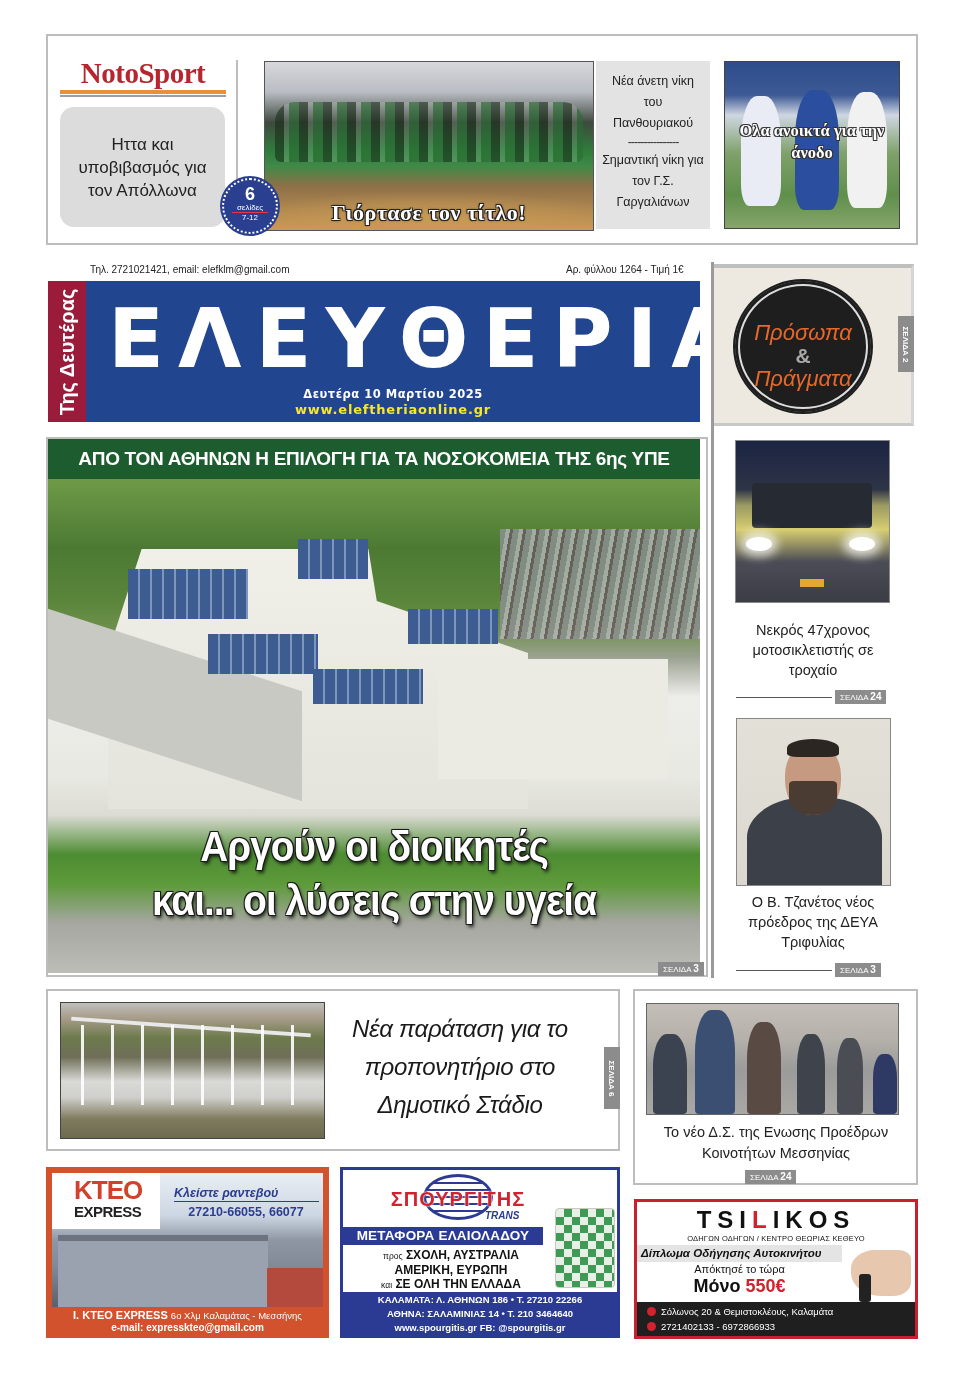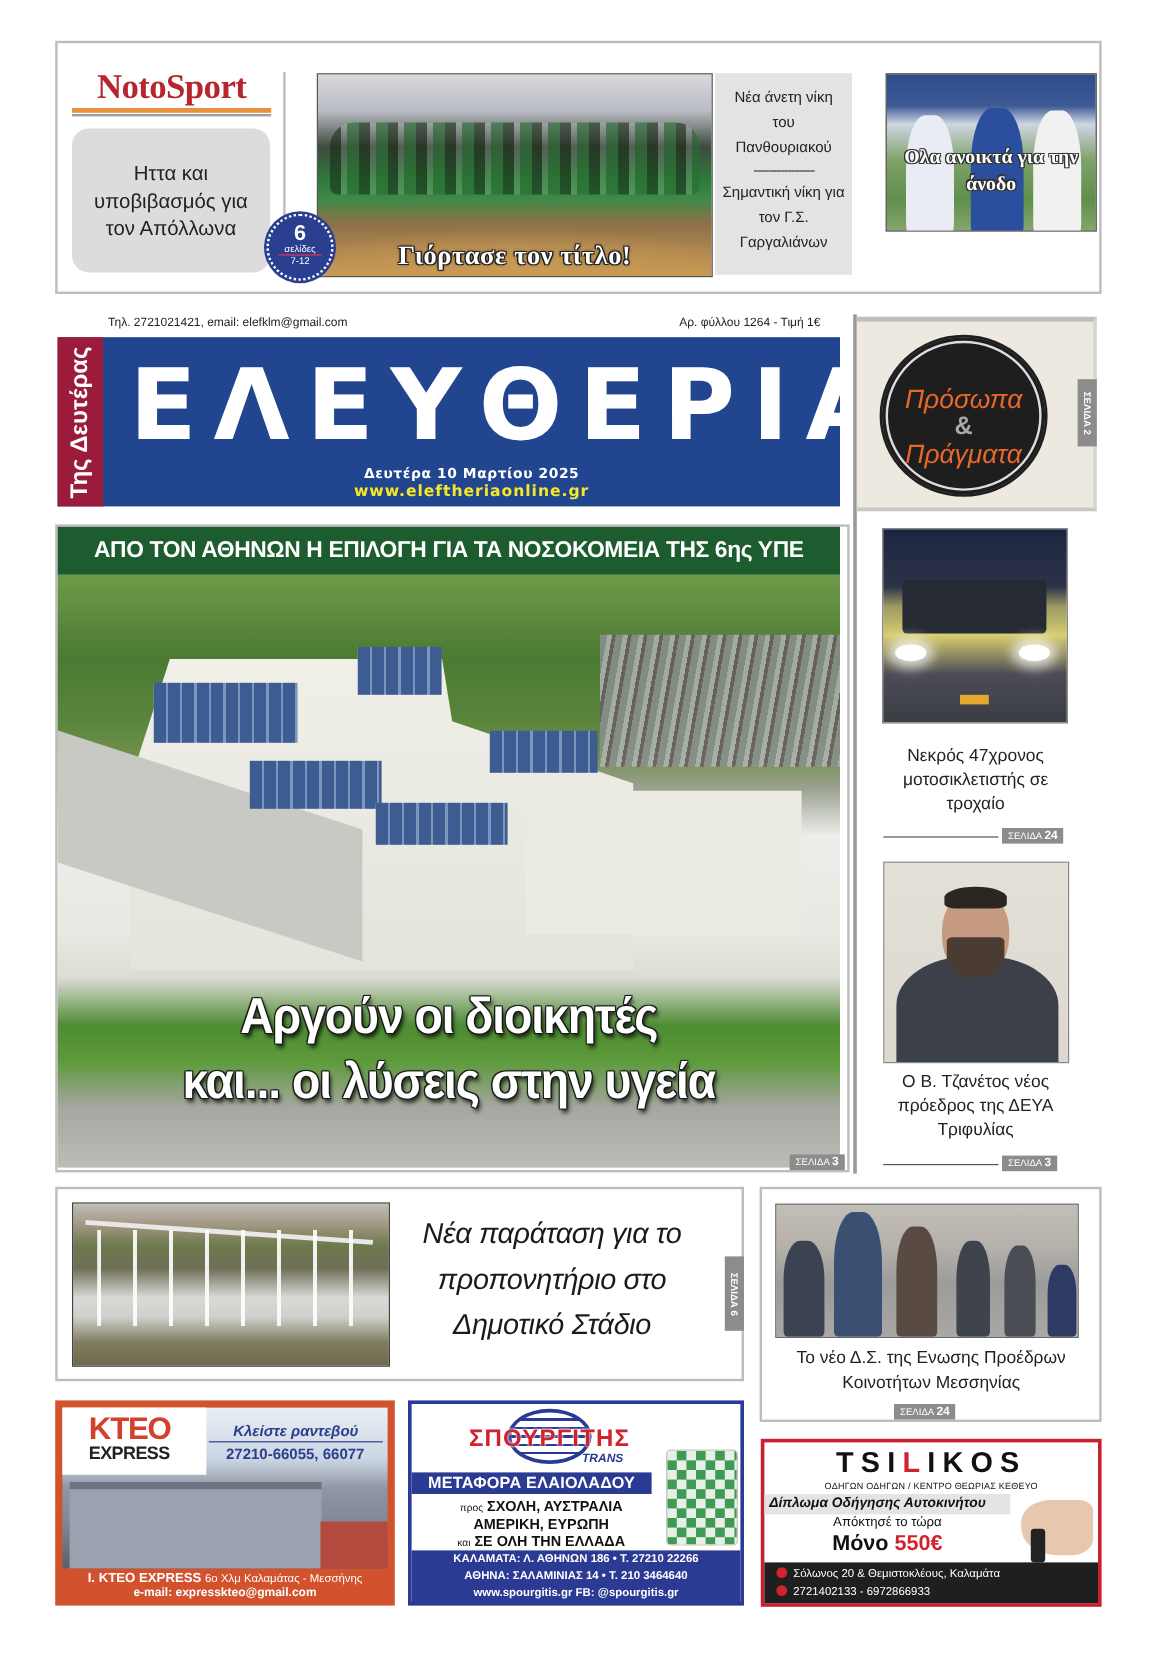--- a/index.html
+++ b/index.html
@@ -27,22 +27,22 @@
   .photo-title .overlay-text { position: absolute; left: 0; right: 0; bottom: 4px; text-align: center; font-family: "Liberation Serif", serif; font-weight: bold; font-size: 22px; color: #fff;
     text-shadow: -1px -1px 0 #222, 1px -1px 0 #222, -1px 1px 0 #222, 1px 1px 0 #222, 0 0 3px #000; letter-spacing: .5px; }
   .pages-badge { left: 222px; top: 178px; width: 56px; height: 56px; border-radius: 50%; background: #2a3f8f;
     border: 2px dotted #ffffff; color: #fff; text-align: center; box-shadow: 0 0 0 2px #2a3f8f; }
   .pages-badge .num { display: block; font-size: 18px; font-weight: bold; line-height: 18px; margin-top: 5px; }
   .pages-badge .lbl { display: block; font-size: 8px; line-height: 9px; border-bottom: 1px solid #e2384b; margin: 0 8px; }
   .pages-badge .rng { display: block; font-size: 8px; line-height: 10px; }
 
   .news-box { left: 596px; top: 61px; width: 114px; height: 168px; background: #e3e3e3; text-align: center; font-size: 12.5px; line-height: 21px; color: #222; padding-top: 10px; }
   .news-box .dash { display: block; color: #333; letter-spacing: -1px; line-height: 16px; overflow: hidden; white-space: nowrap; }
-  .photo-football { left: 724px; top: 61px; width: 176px; height: 132px; border: 1px solid #444;
-    background: linear-gradient(180deg, #2c4c8a 0%, #3d5a95 20%, #cfd6e2 32%, #7fa16a 55%, #5f8f4b 80%, #86a56c 100%); margin-left: 14px; }
+  .photo-football { left: 724px; top: 61px; width: 176px; height: 168px; border: 1px solid #444;
+    background: linear-gradient(180deg, #2c4c8a 0%, #3d5a95 20%, #cfd6e2 32%, #7fa16a 55%, #5f8f4b 80%, #86a56c 100%); }
   .photo-football .player { position: absolute; border-radius: 40% 40% 20% 20%; }
   .photo-football .overlay-text { position: absolute; left: 0; right: 0; top: 58px; text-align: center; font-family: "Liberation Serif", serif; font-weight: bold; font-size: 16.5px; line-height: 22px; color: #fff;
     text-shadow: -1px -1px 0 #333, 1px -1px 0 #333, -1px 1px 0 #333, 1px 1px 0 #333; }
 
   
   .contact-line { left: 90px; top: 264px; font-size: 10px; color: #222; }
   .issue-line { left: 566px; top: 264px; font-size: 10px; color: #222; }
   .masthead { left: 48px; top: 281px; width: 652px; height: 141px; background: #22458f; }
   .masthead .edition-tab { position: absolute; left: 0; top: 0; width: 38px; height: 141px; background: #9b1c3a; }
   .masthead .edition-tab span { position: absolute; left: 50%; top: 50%; transform: translate(-50%, -50%) rotate(-90deg); white-space: nowrap; color: #fff; font-weight: bold; font-size: 20px; }
@@ -101,24 +101,24 @@
 
   .council-box { left: 633px; top: 989px; width: 285px; height: 196px; border: 2px solid #bdbdbd; }
   .council-photo { left: 646px; top: 1003px; width: 253px; height: 112px; border: 1px solid #666; background: linear-gradient(180deg, #c3bfb8 0%, #b6b2ab 30%, #9b9b9b 60%, #a9a8a4 100%); }
   .council-photo .person { position: absolute; bottom: 0; border-radius: 40% 40% 4px 4px; }
   .council-text { left: 640px; top: 1122px; width: 272px; text-align: center; font-size: 14.5px; line-height: 21px; color: #222; }
   .tag-council { left: 745px; top: 1170px; }
 
   
   .ad-kteo { left: 46px; top: 1167px; width: 283px; height: 171px; background: #d2522e; padding: 4px; }
   .ad-kteo .inner { position: absolute; left: 6px; top: 6px; width: 271px; height: 134px; background: linear-gradient(180deg, #e9eef4 0%, #ccd6e3 32%, #8f97a5 50%, #818997 70%, #5b616a 100%); }
-  .ad-kteo .logo-panel { position: absolute; left: 0; top: 0; width: 120px; height: 56px; background: #fff; text-decoration: underline; }
+  .ad-kteo .logo-panel { position: absolute; left: 0; top: 0; width: 108px; height: 56px; background: #fff; text-decoration: underline; }
   .ad-kteo .logo1 { position: absolute; left: 22px; top: 4px; font-weight: bold; font-size: 26px; line-height: 26px; color: #d2402e; letter-spacing: -1px; }
   .ad-kteo .logo2 { position: absolute; left: 22px; top: 30px; font-weight: bold; font-size: 15px; line-height: 18px; color: #222; letter-spacing: -0.5px; }
-  .ad-kteo .cta { position: absolute; left: 122px; top: 12px; width: 145px; text-align: center; font-style: italic; font-weight: bold; font-size: 12.5px; color: #2b3e8f; border-bottom: 1px solid #2b3e8f; line-height: 16px; }
+  .ad-kteo .cta { position: absolute; left: 122px; top: 12px; width: 145px; font-style: italic; font-weight: bold; font-size: 12.5px; color: #2b3e8f; border-bottom: 1px solid #2b3e8f; line-height: 16px; }
   .ad-kteo .phones { position: absolute; left: 118px; top: 32px; width: 152px; text-align: center; font-weight: bold; font-size: 12.5px; color: #2b3e8f; }
   .ad-kteo .building { position: absolute; left: 6px; top: 62px; width: 210px; height: 72px; background: #9aa2af; border-top: 6px solid #6d7480; }
   .ad-kteo .building2 { position: absolute; right: 0; top: 95px; width: 56px; height: 39px; background: #b44a3e; }
   .ad-kteo .addr { position: absolute; left: 0; right: 0; top: 142px; text-align: center; color: #fff; font-size: 11px; font-weight: bold; line-height: 12px; }
   .ad-kteo .addr small { font-weight: normal; font-size: 9.5px; }
   .ad-kteo .mail { position: absolute; left: 0; right: 0; top: 155px; text-align: center; color: #fff; font-size: 10px; font-weight: bold; line-height: 12px; }
 
   .ad-spourgitis { left: 340px; top: 1167px; width: 280px; height: 171px; background: #fff; border: 3px solid #2b3a93; }
   .ad-spourgitis .globe { position: absolute; left: 80px; top: 4px; width: 70px; height: 46px; border-radius: 50%; border: 3px solid #2b3a93; background: repeating-linear-gradient(0deg, #fff 0 5px, #2b3a93 5px 7px); }
   .ad-spourgitis .brand { position: absolute; left: 10px; top: 18px; width: 210px; text-align: center; font-weight: bold; font-size: 20px; color: #d1232f; letter-spacing: 1px; line-height: 22px; text-shadow: 0 0 2px #fff, 0 0 2px #fff; }

